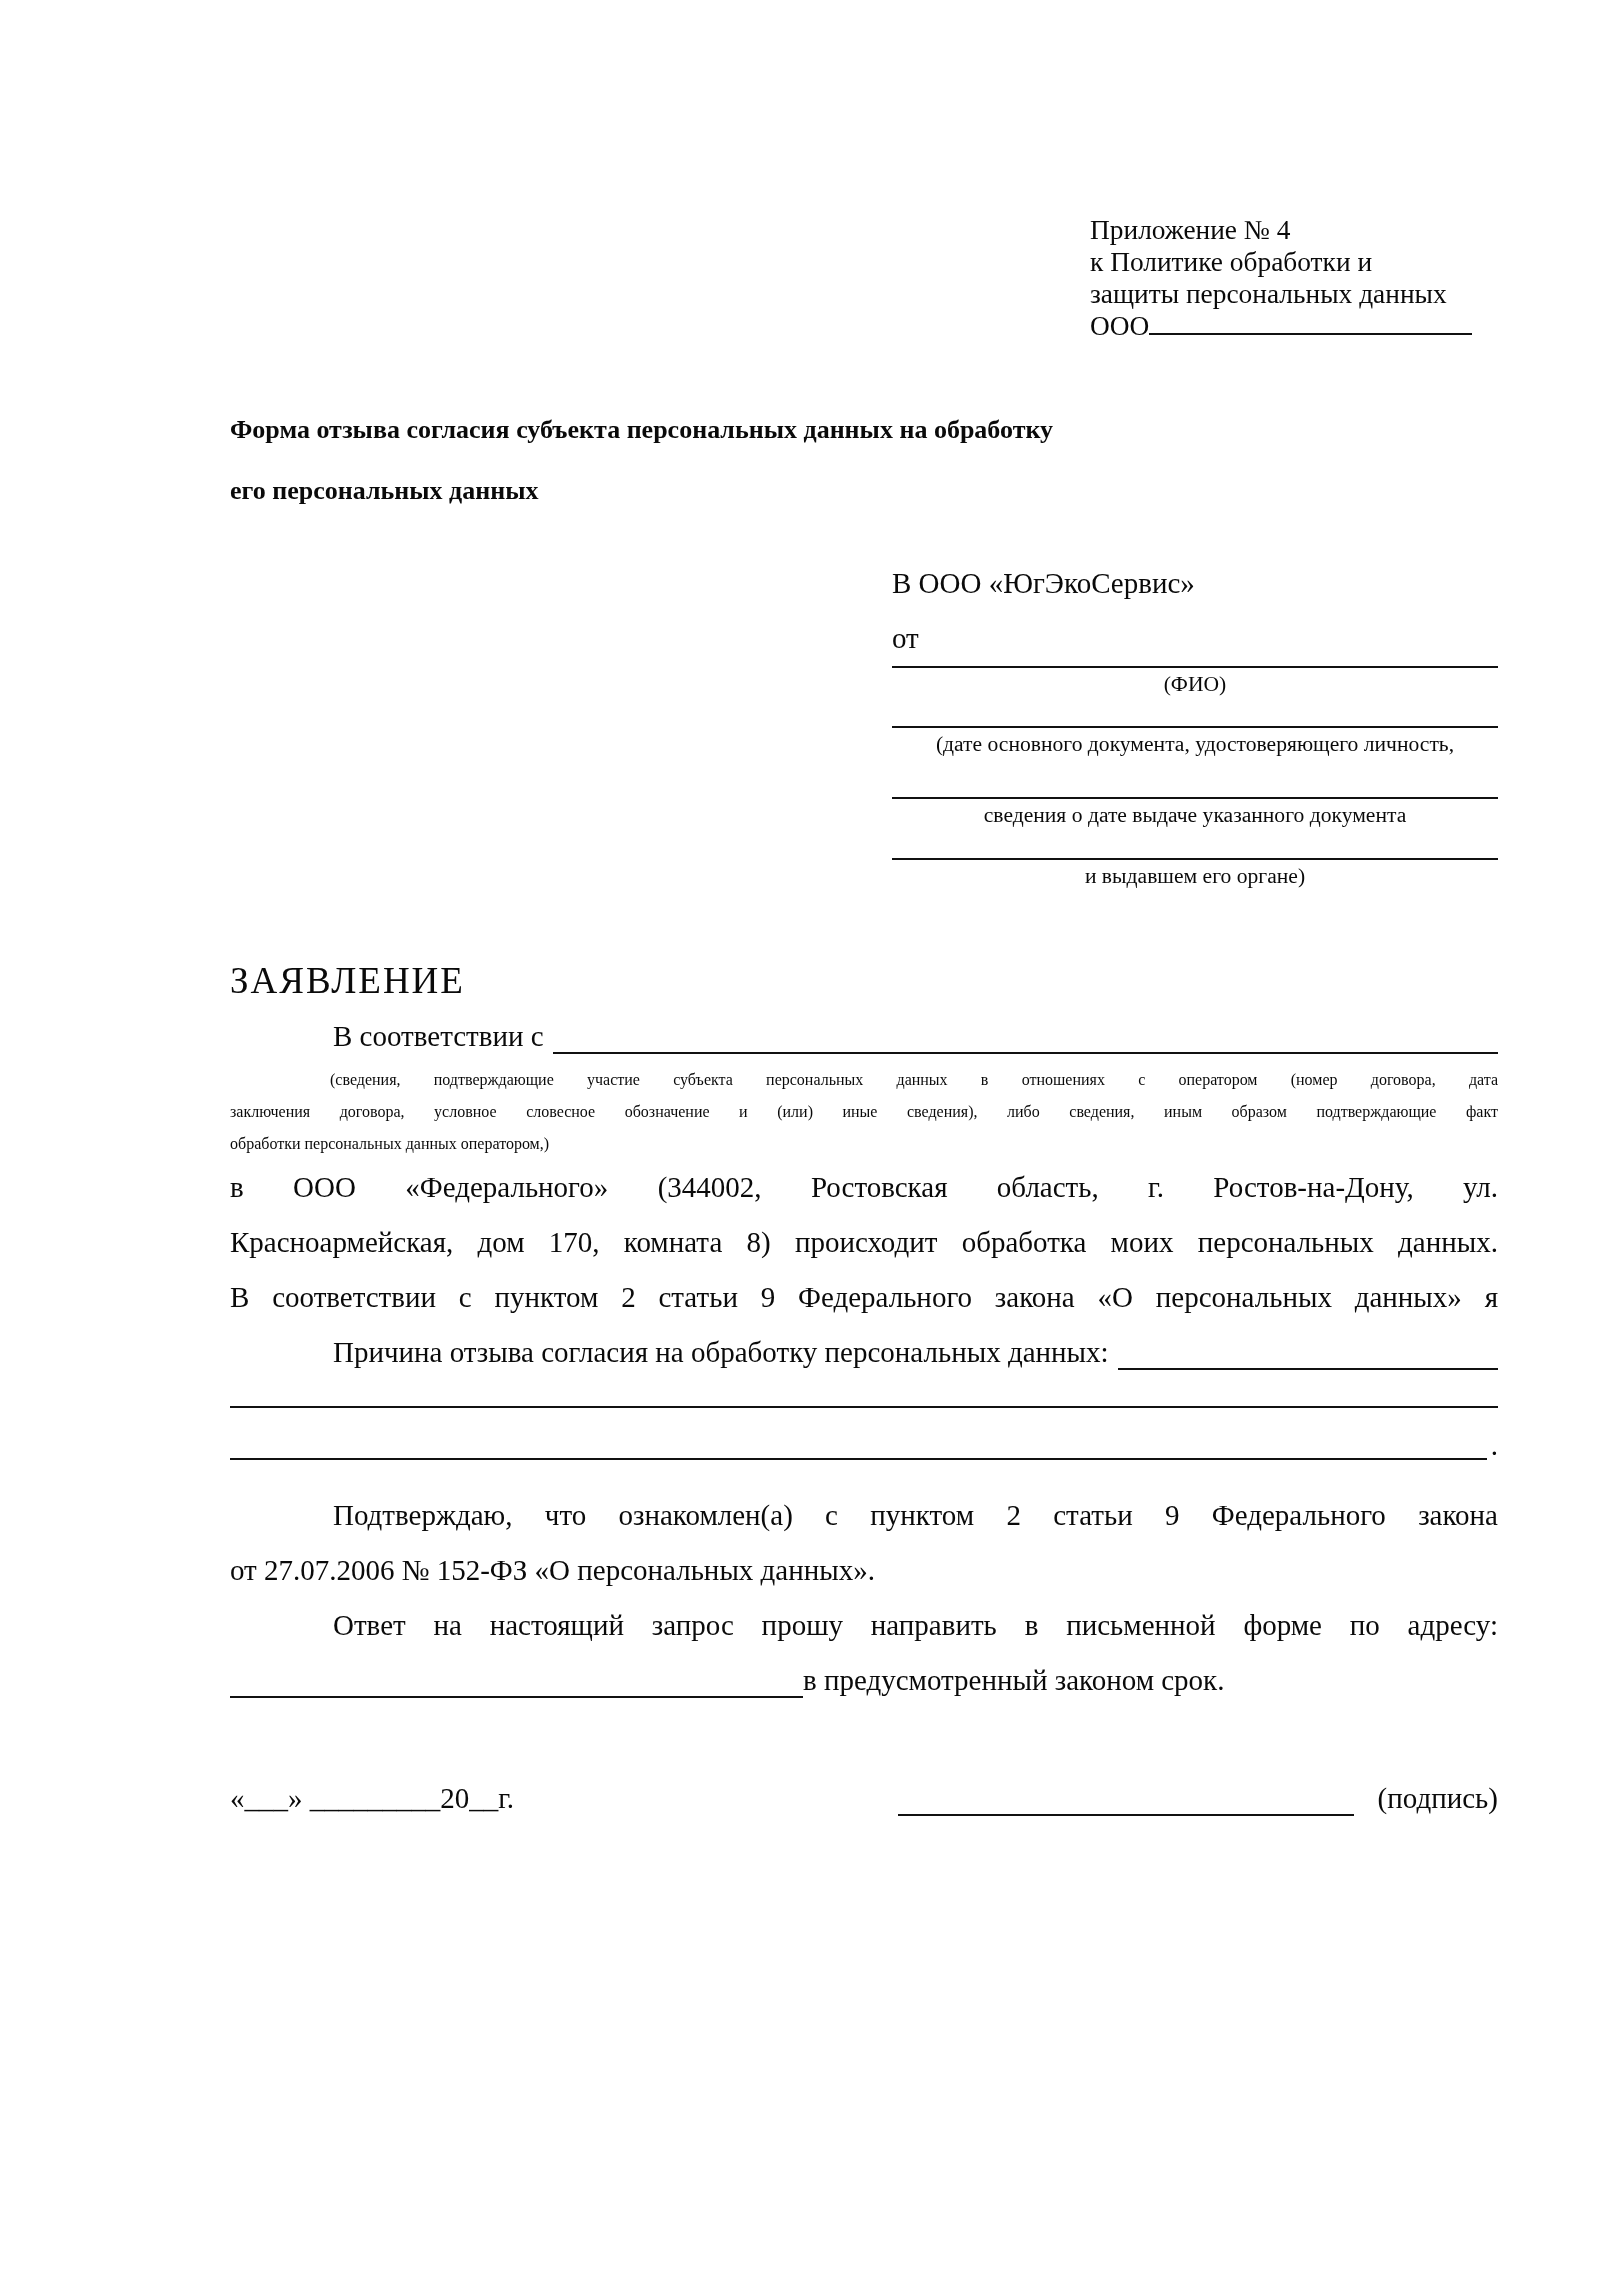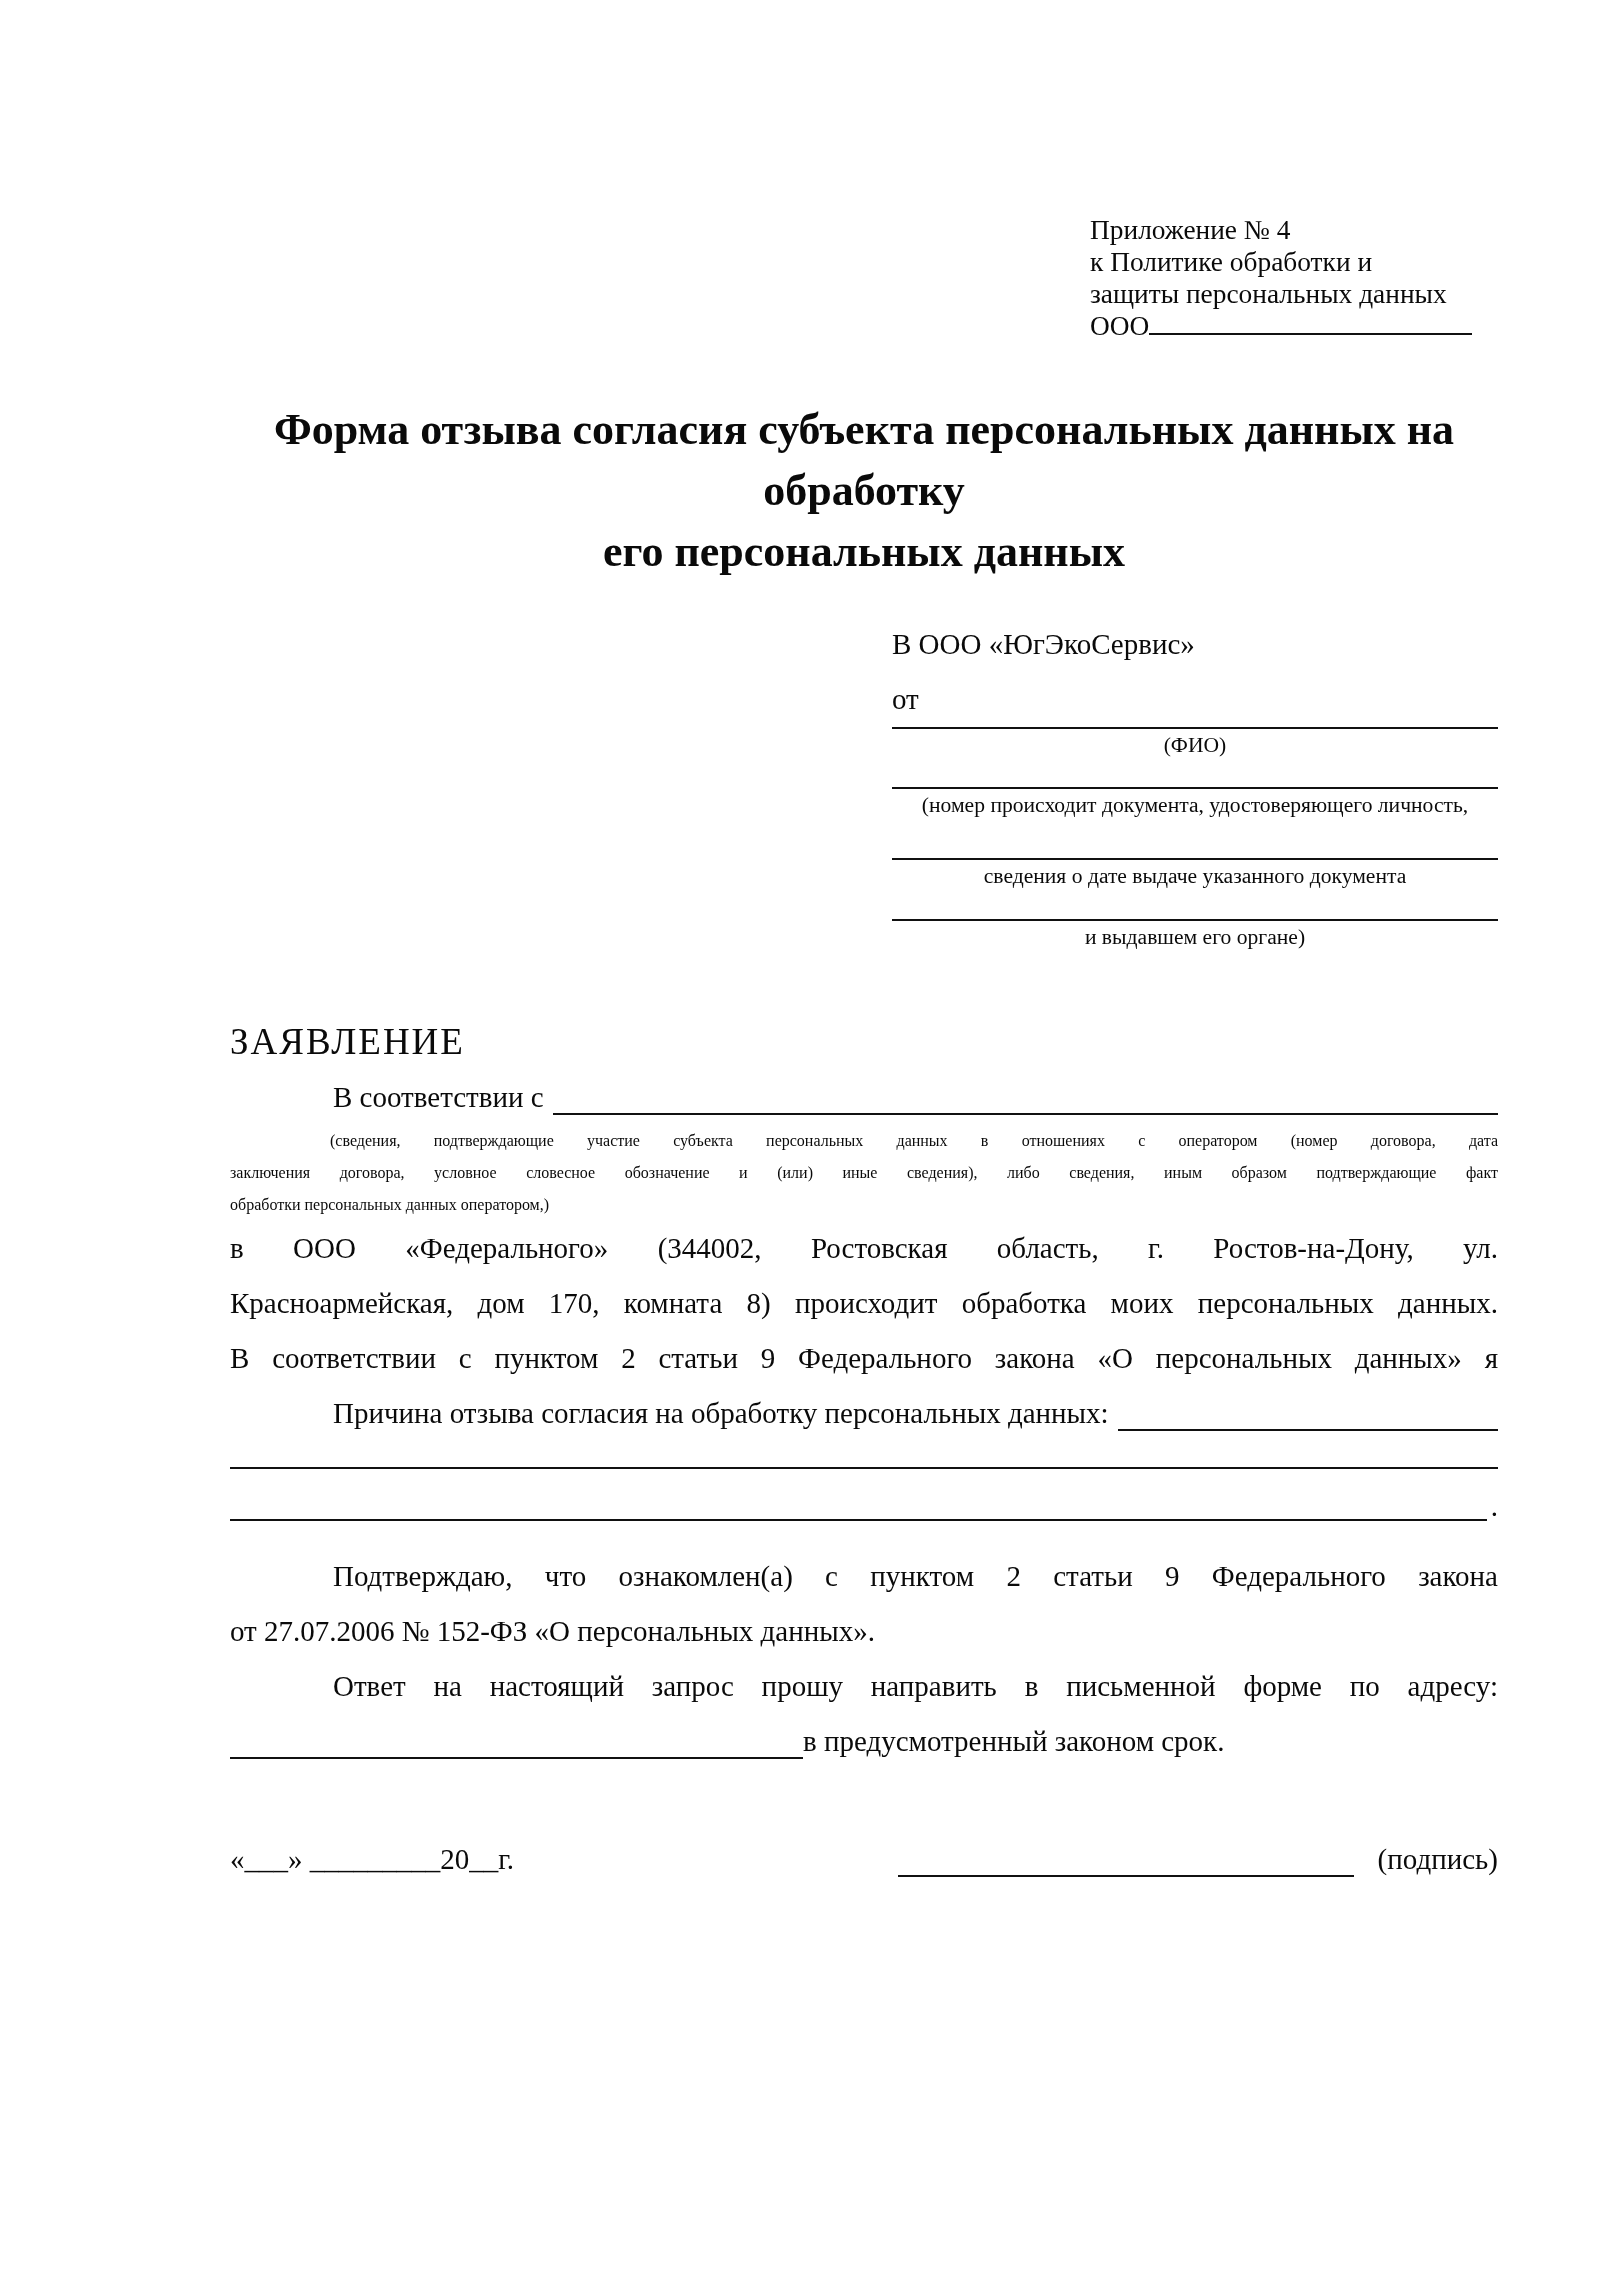--- a/index.html
+++ b/index.html
@@ -23,23 +23,22 @@
   }
   .appendix .blank-inline {
     display: inline-block;
     width: 323px;
     border-bottom: 2.9px solid #111;
     height: 21.6px;
     vertical-align: baseline;
   }
   .doc-title {
     margin-top: 57px;
-    text-align: center;
     font-weight: bold;
-    font-size: 44px;
+    font-size: 26px;
     line-height: 61px;
   }
   .addressee {
     margin-top: 35px;
     margin-left: 662px;
     width: 606px;
   }
   .addressee .row { line-height: 55px; }
   .addressee .row-underlined { border-bottom: 2.9px solid #111; }
   .cap {
@@ -134,21 +133,21 @@
   <div class="doc-title">
     <div>Форма отзыва согласия субъекта персональных данных на обработку</div>
     <div>его персональных данных</div>
   </div>
 
   <div class="addressee">
     <div class="row nowrap">В ООО «ЮгЭкоСервис»</div>
     <div class="row row-underlined">от</div>
     <div class="cap">(ФИО)</div>
     <div class="uline u28"></div>
-    <div class="cap nowrap">(номер происходит документа, удостоверяющего личность,</div>
+    <div class="cap nowrap">(дате основного документа, удостоверяющего личность,</div>
     <div class="uline u40"></div>
     <div class="cap">сведения о дате выдаче указанного документа</div>
     <div class="uline u30"></div>
     <div class="cap">и выдавшем его органе)</div>
   </div>
 
   <div class="stmt-heading">ЗАЯВЛЕНИЕ</div>
 
   <div class="line-with-blank indent intro">
     <span class="t">В соответствии с</span>

